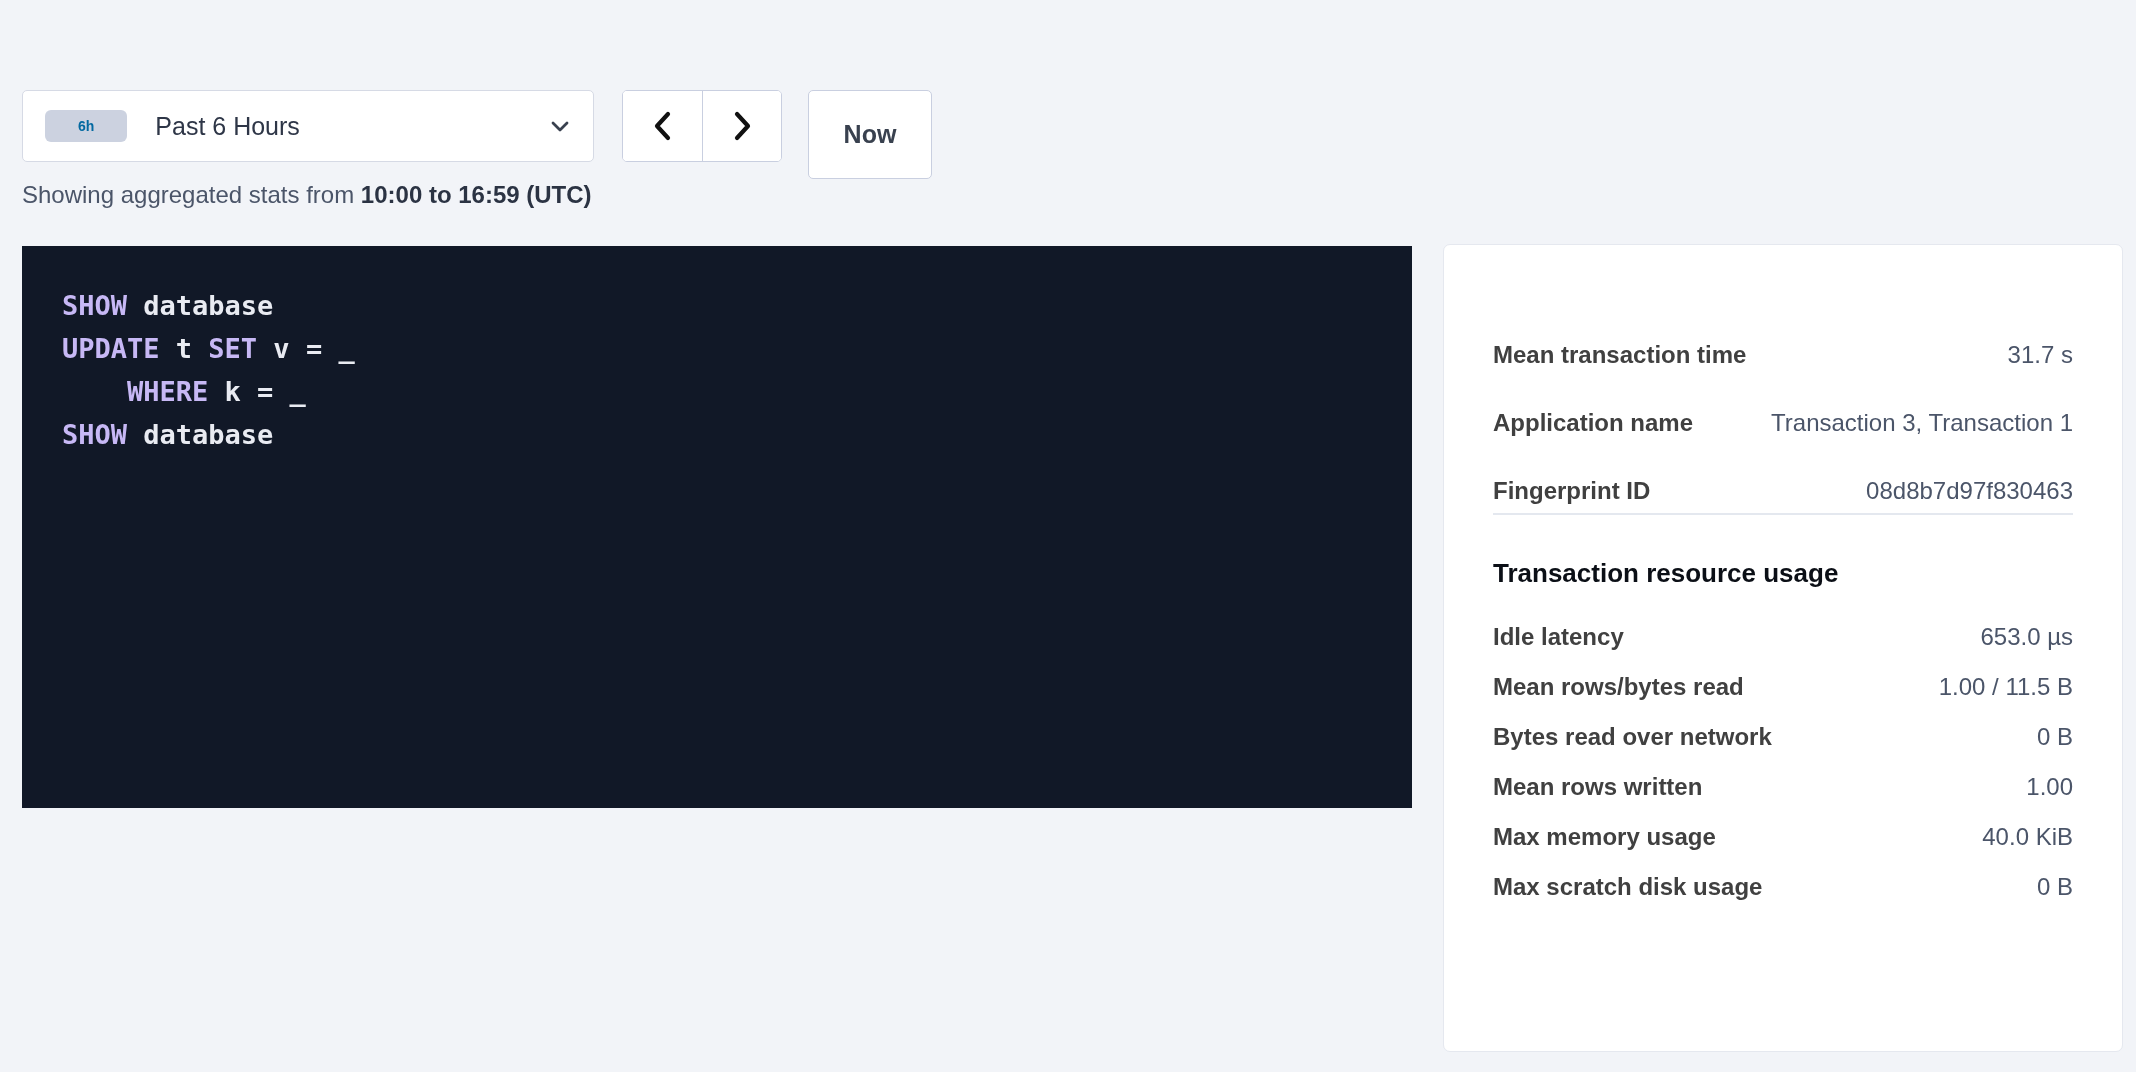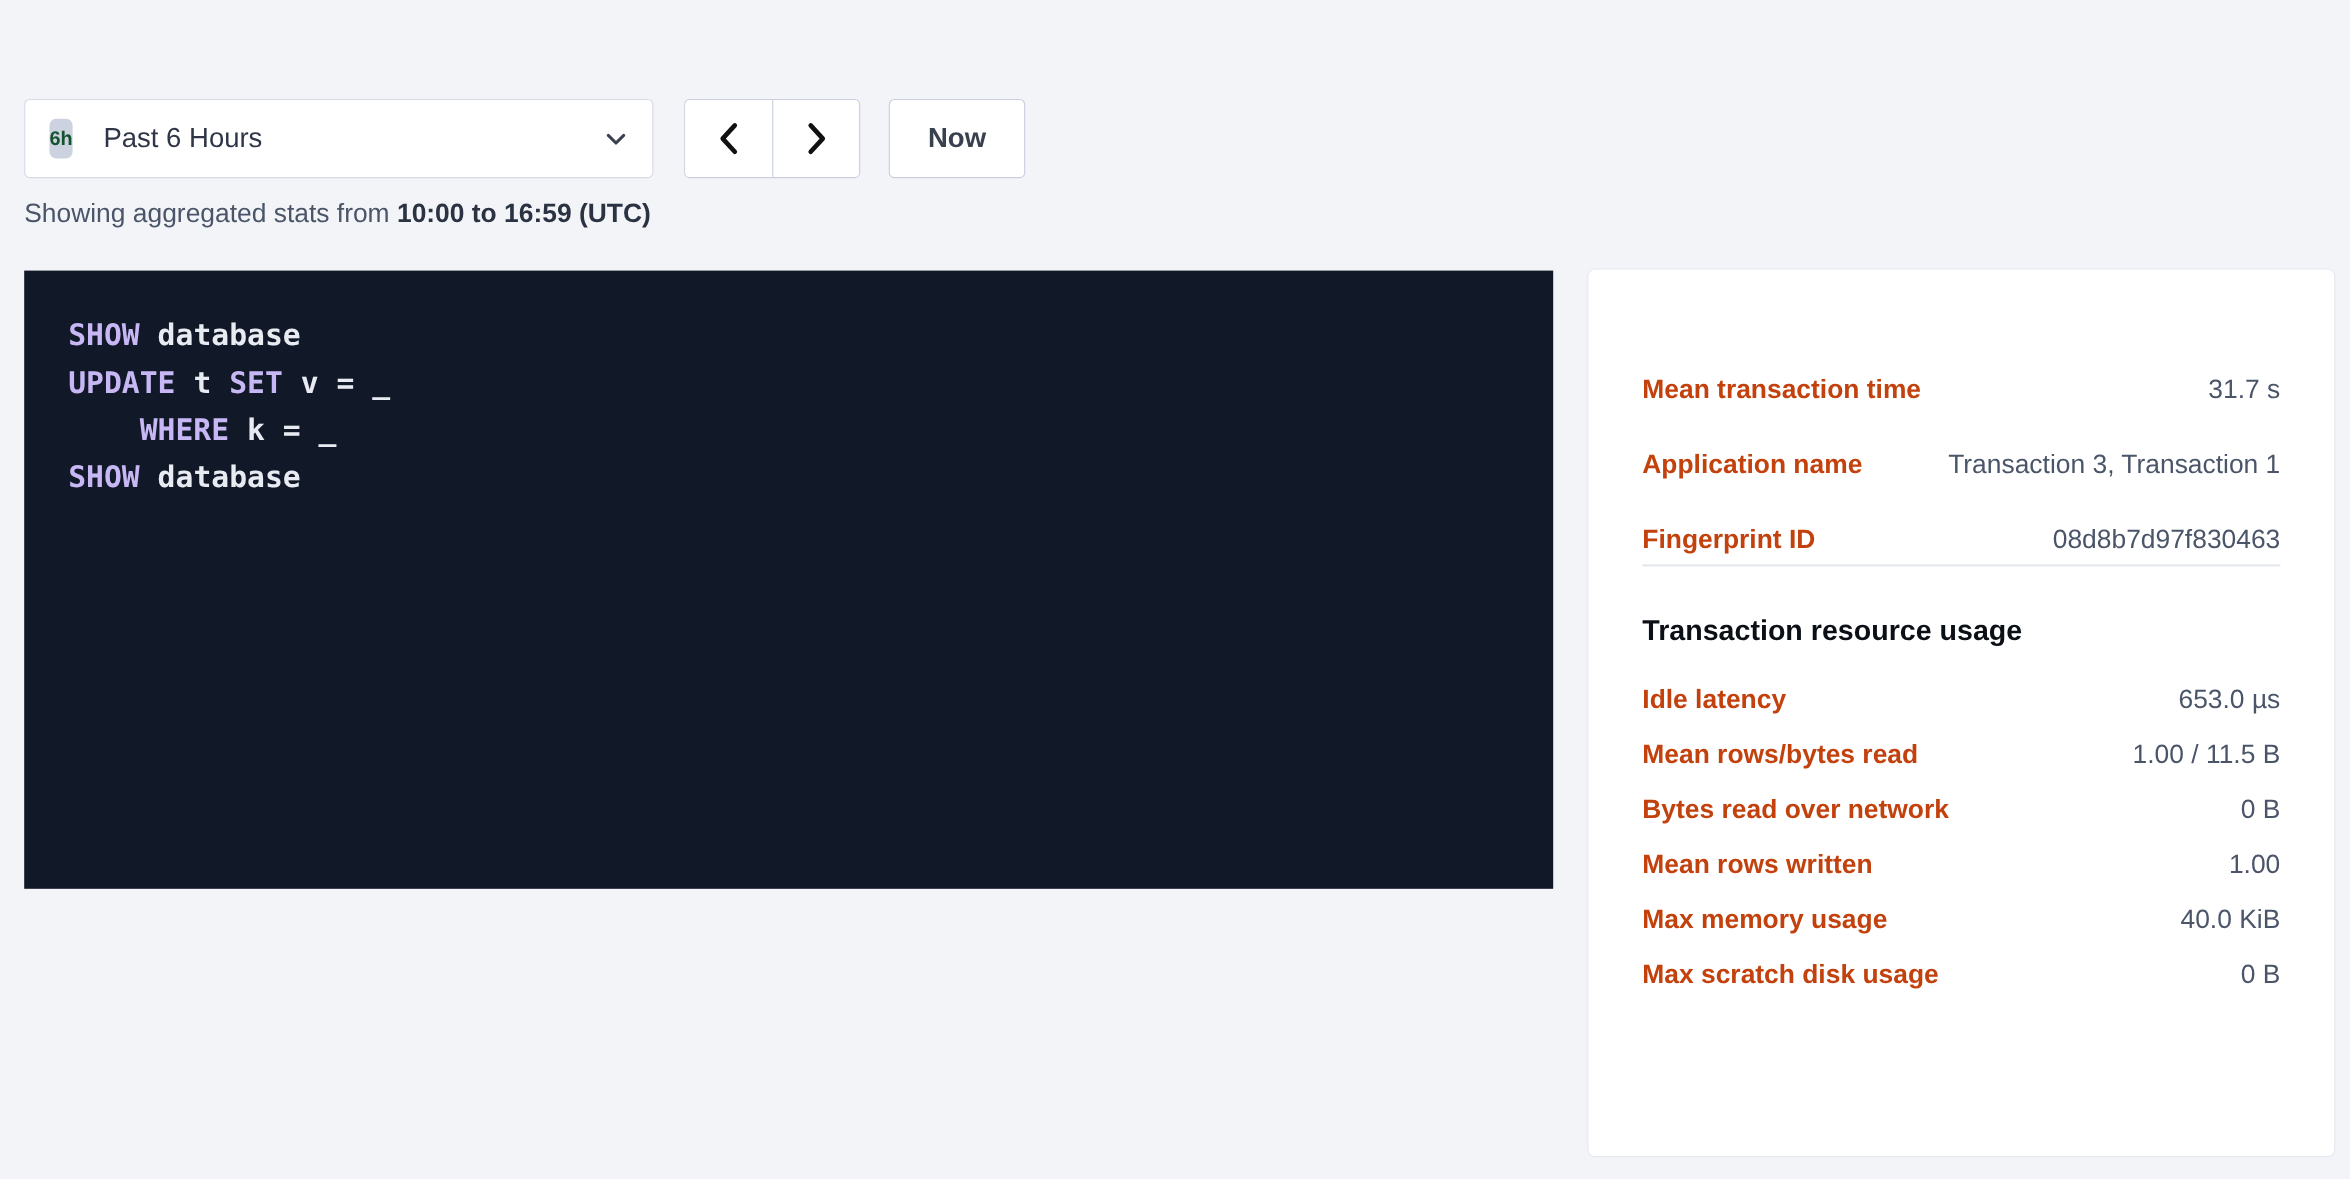--- a/index.html
+++ b/index.html
@@ -46,25 +46,25 @@
     border: 1px solid #d6dae5;
     border-radius: 5px;
     display: flex;
     align-items: center;
     padding: 0 18px 0 22px;
     cursor: pointer;
   }
 
   .range-badge {
     background: #ccd2e0;
-    color: #14532d;
-    font-size: 18px;
+    color: #0369a1;
+    font-size: 14px;
     font-weight: 700;
     border-radius: 6px;
-    padding: 9px 0;
+    padding: 9px 33px;
     line-height: 1;
   }
 
   .range-label {
     margin-left: 28px;
     font-size: 25px;
     color: #2e3647;
     flex: 1;
   }
 
@@ -96,21 +96,21 @@
     align-items: center;
     justify-content: center;
     cursor: pointer;
     padding: 0;
   }
   .nav-btn + .nav-btn { border-left: 1px solid #c9cfe0; }
   .nav-btn svg { display: block; }
 
   .now-btn {
     margin-left: 26px;
-    height: 72px;
+    height: 89px;
     min-width: 124px;
     background: #ffffff;
     border: 1px solid #c9cfe0;
     border-radius: 5px;
     font-family: "Liberation Sans", sans-serif;
     font-size: 25px;
     font-weight: 700;
     color: #39414f;
     cursor: pointer;
     padding: 0 24px;
@@ -168,21 +168,21 @@
     right: 49px;
     display: flex;
     align-items: baseline;
     justify-content: space-between;
     gap: 14px;
   }
 
   .stat-label {
     font-size: 24px;
     font-weight: 700;
-    color: #c2410c;
+    color: #404040;
     white-space: nowrap;
   }
 
   .stat-value {
     font-size: 24px;
     color: #4b5569;
     white-space: nowrap;
   }
 
   .divider {

